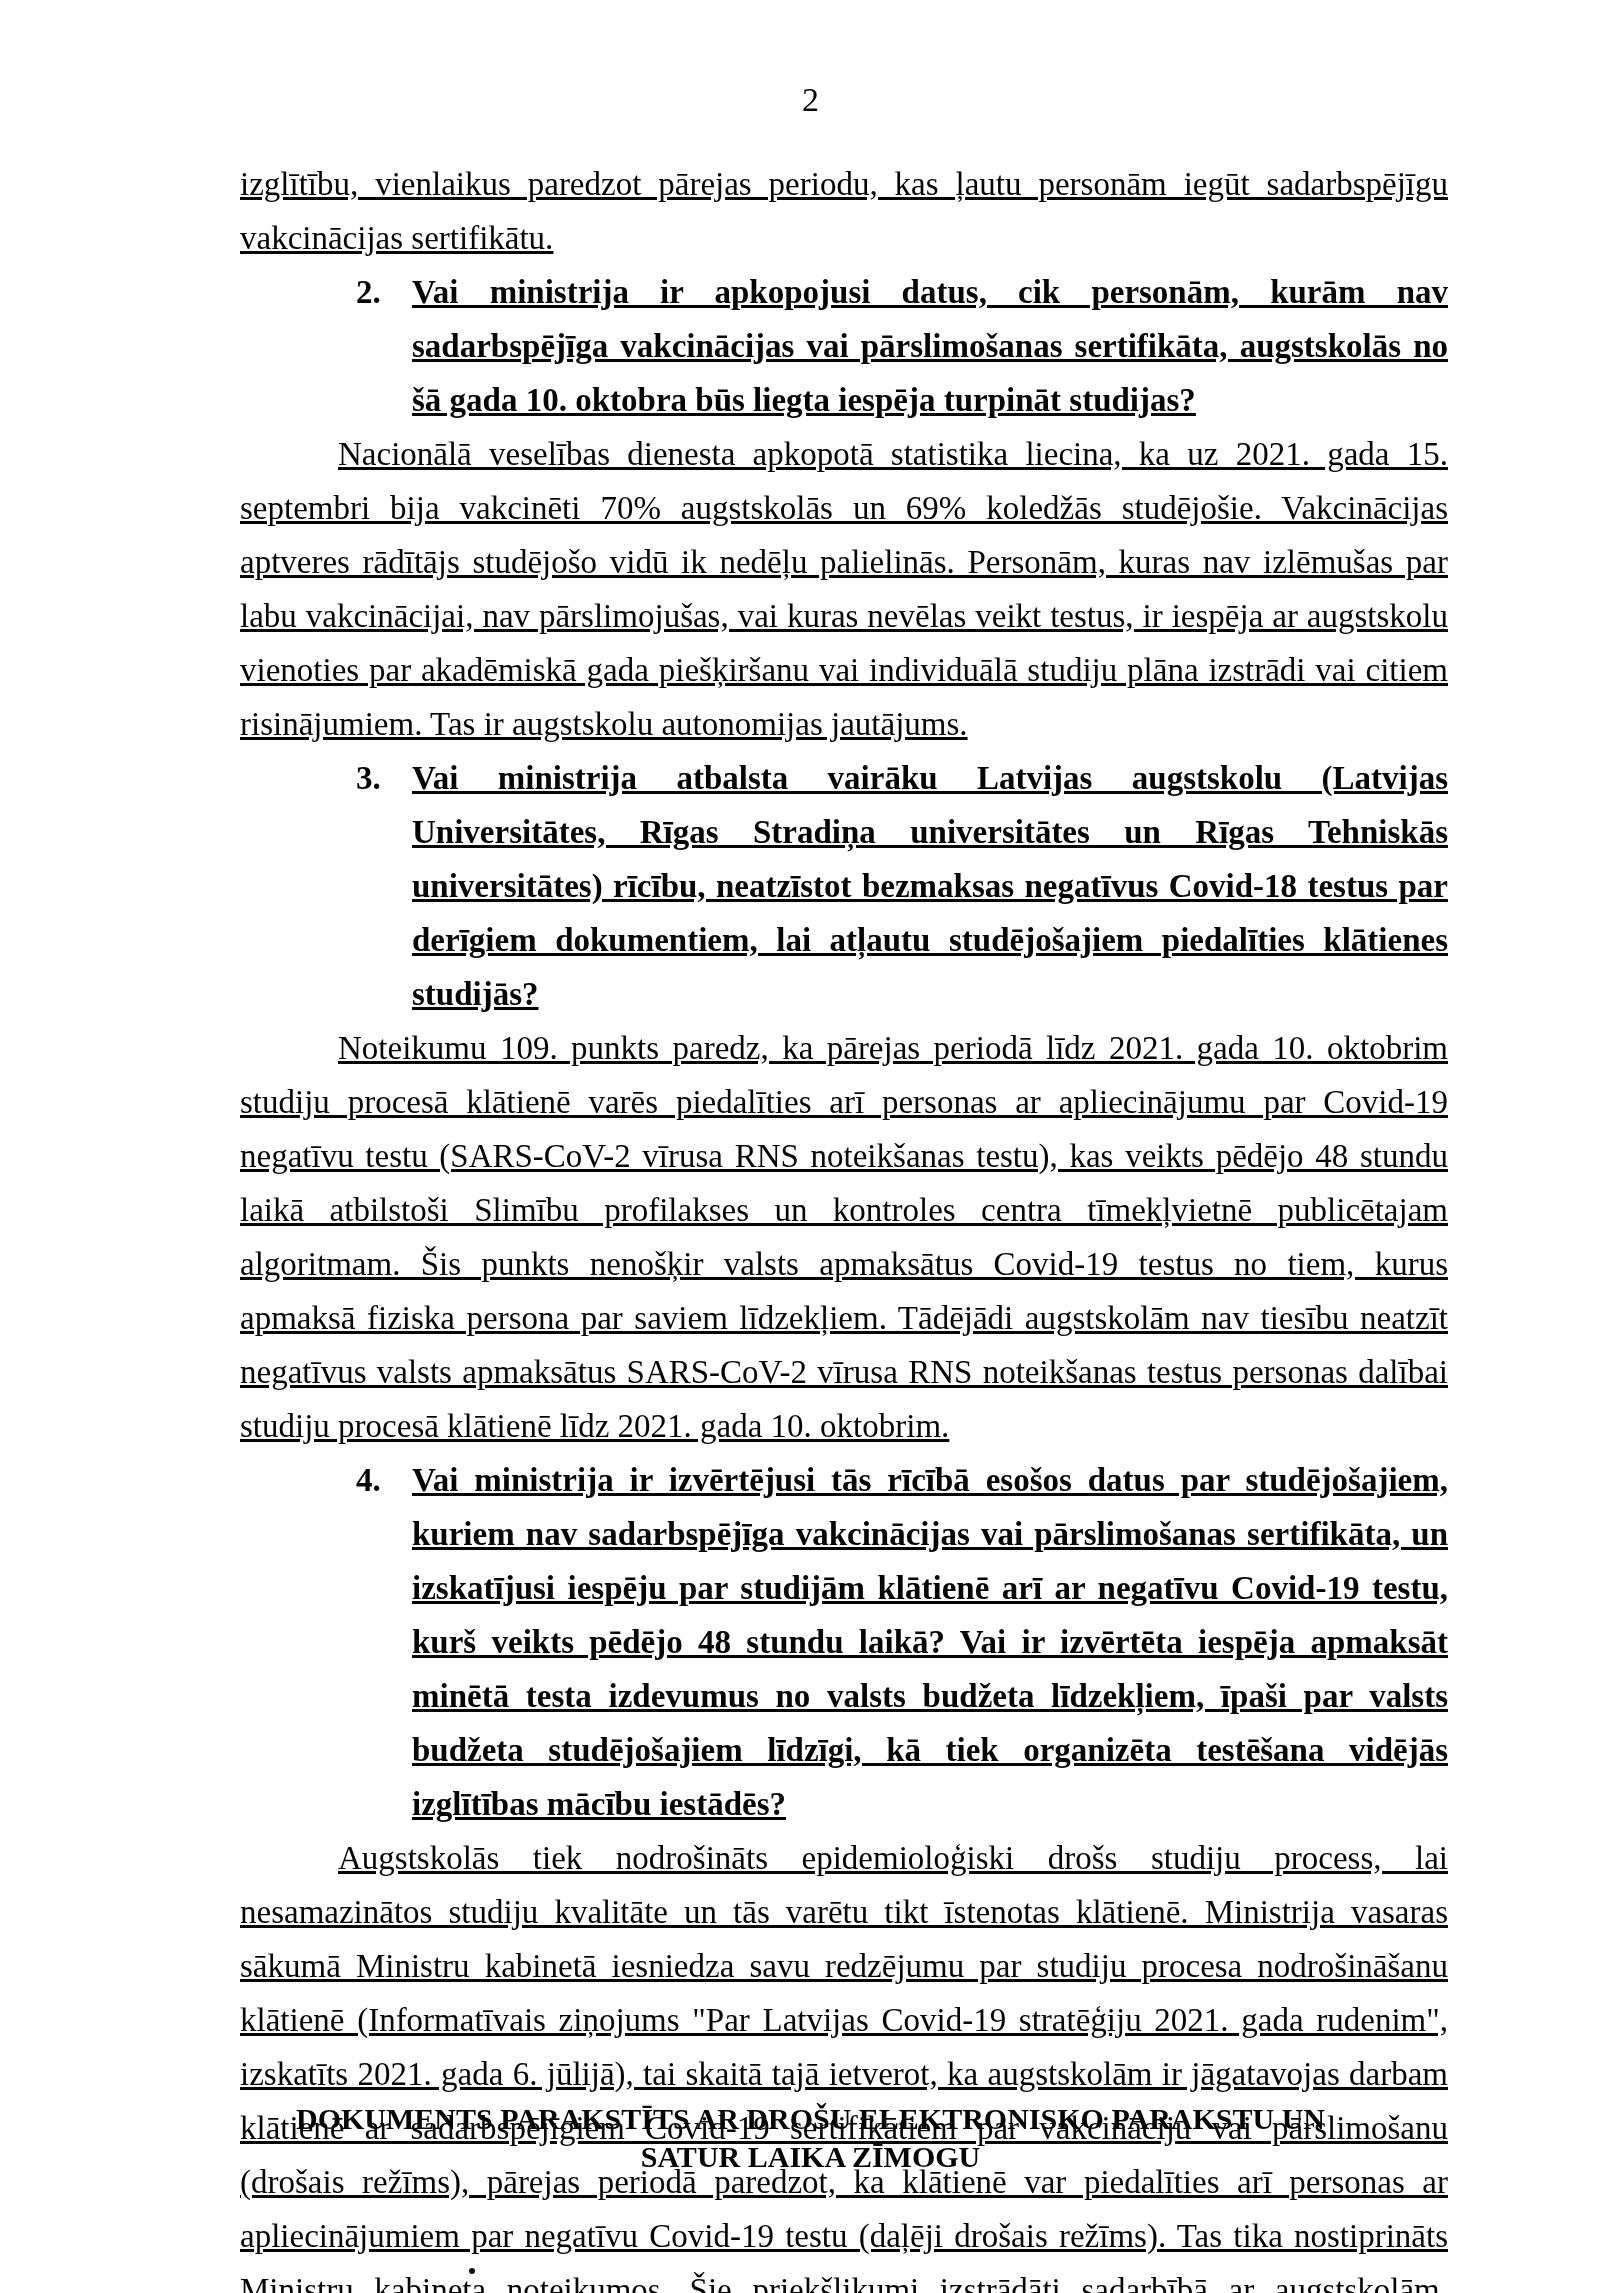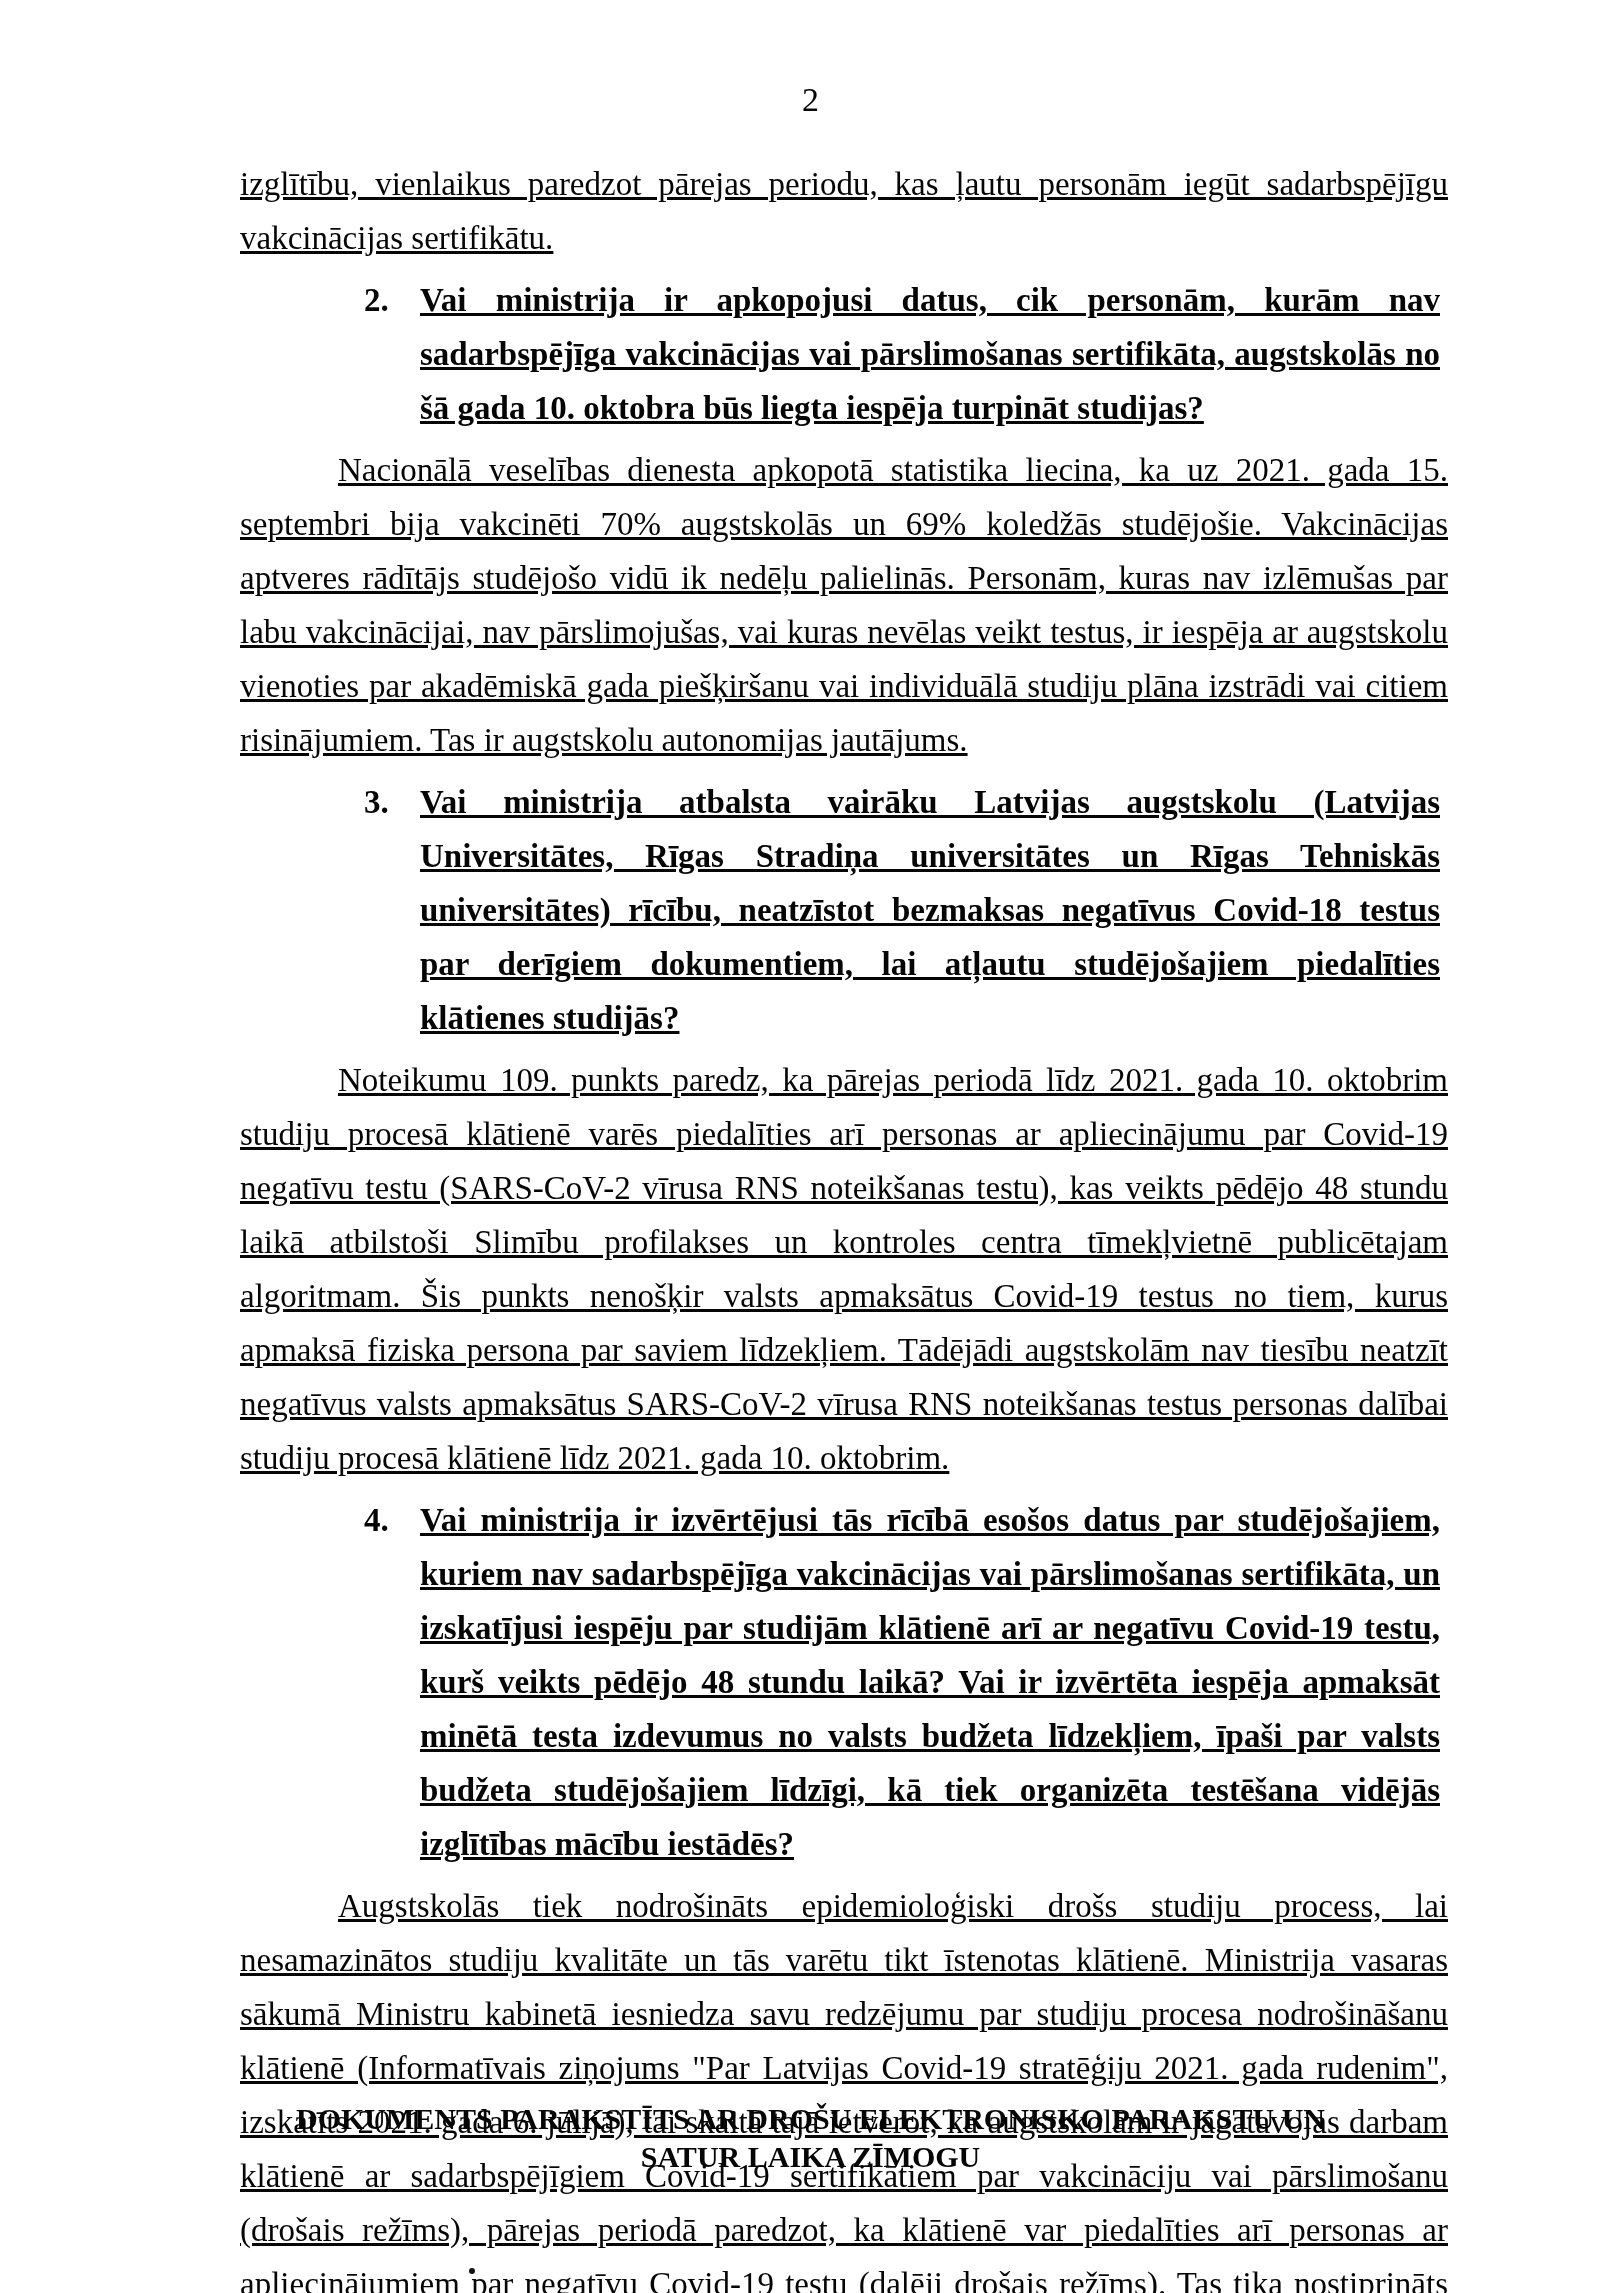--- a/index.html
+++ b/index.html
@@ -36,21 +36,21 @@
     text-decoration: underline;
   }
   .para {
     margin: 0;
     text-indent: 98px;
   }
   .para.no-indent {
     text-indent: 0;
   }
   .question {
-    margin: 8px;
+    margin: 0;
     font-weight: bold;
     padding-left: 172px;
     text-indent: -56px;
   }
   .question .num {
     display: inline-block;
     width: 56px;
     text-indent: 0;
   }
   .footer {

